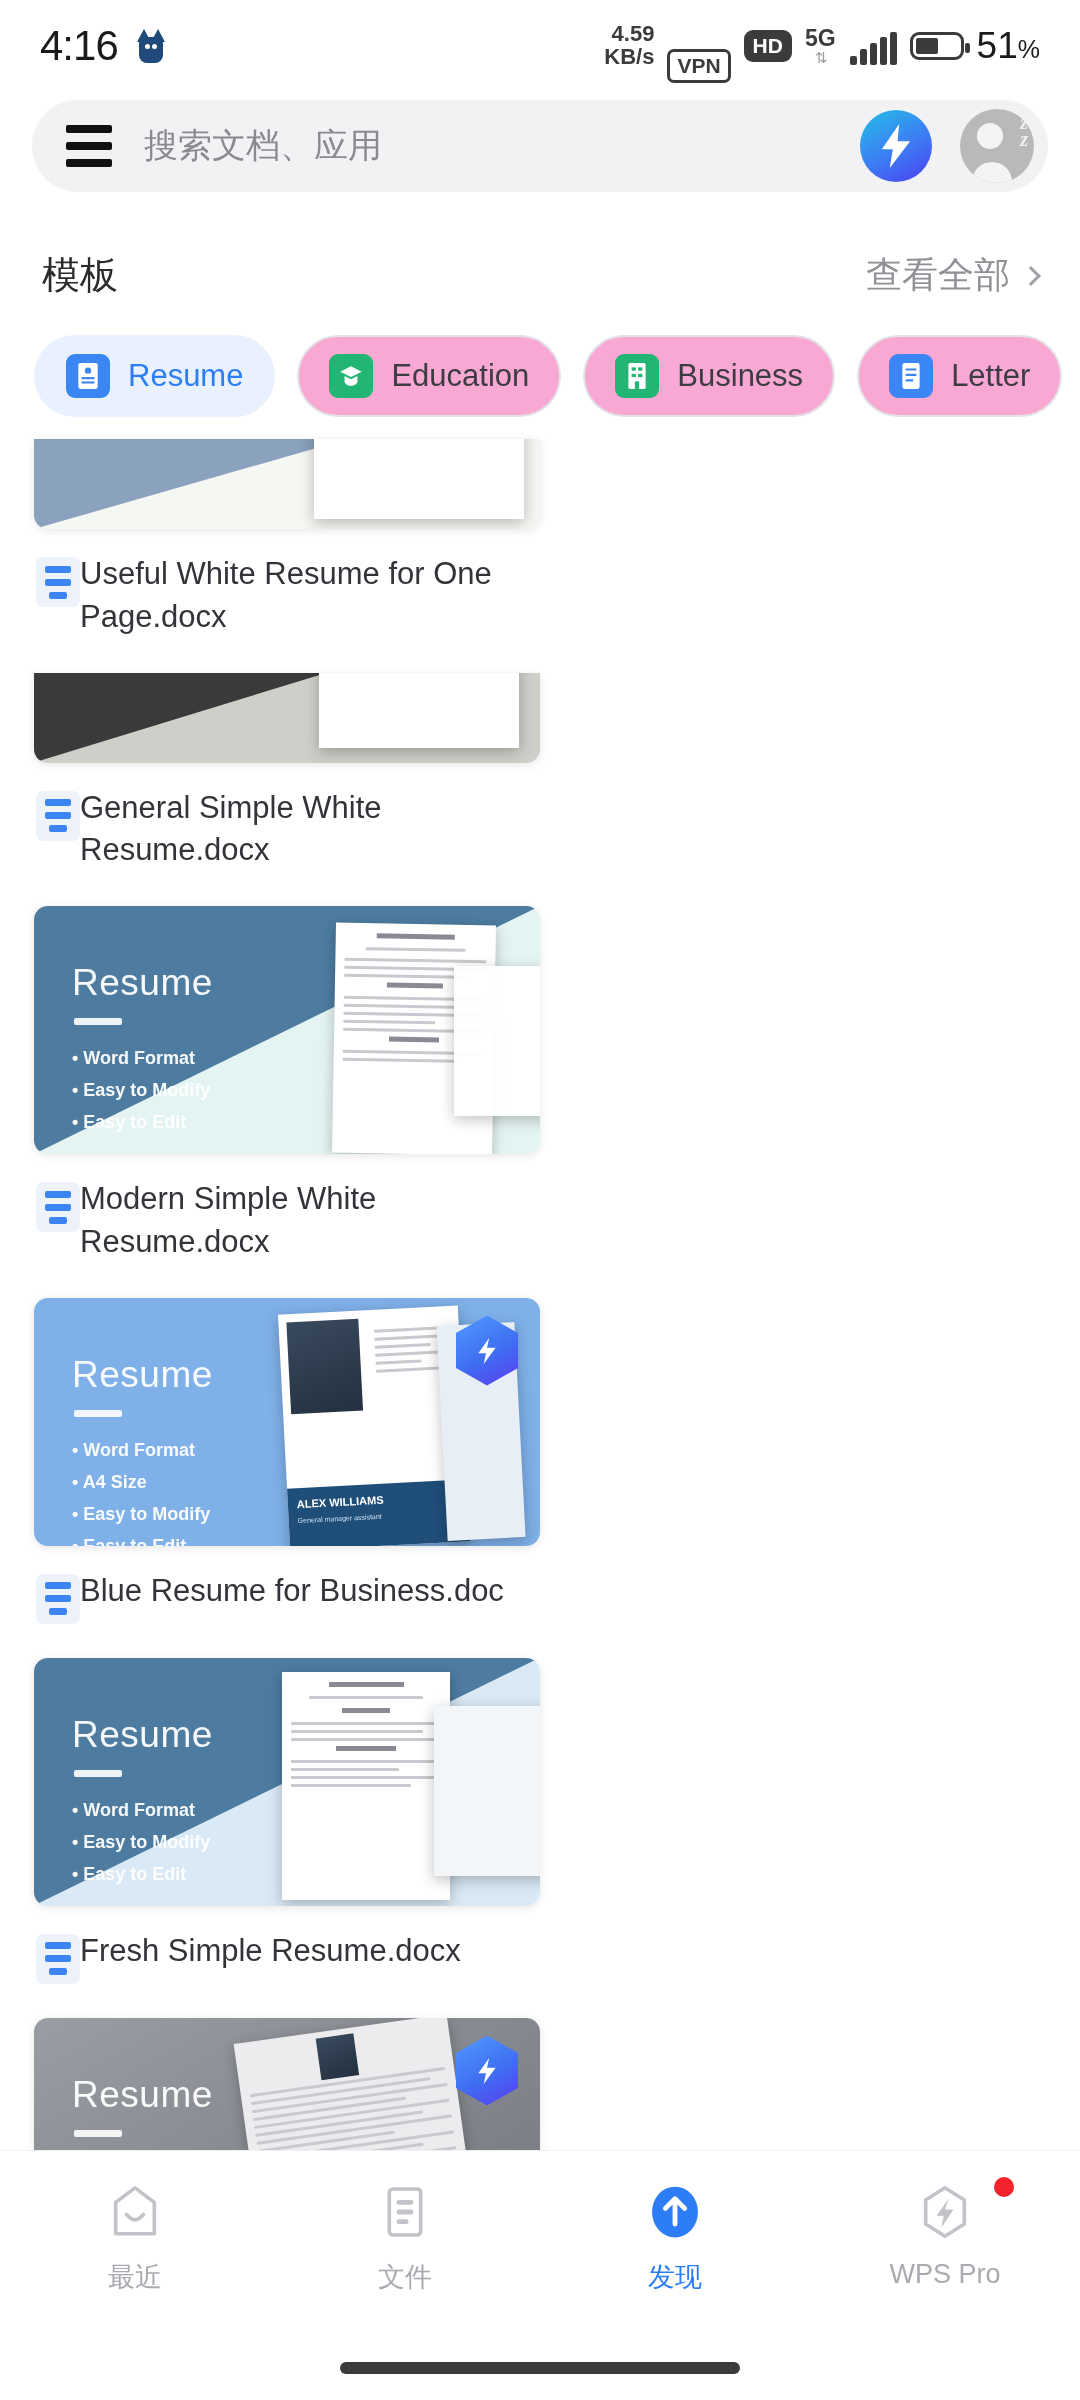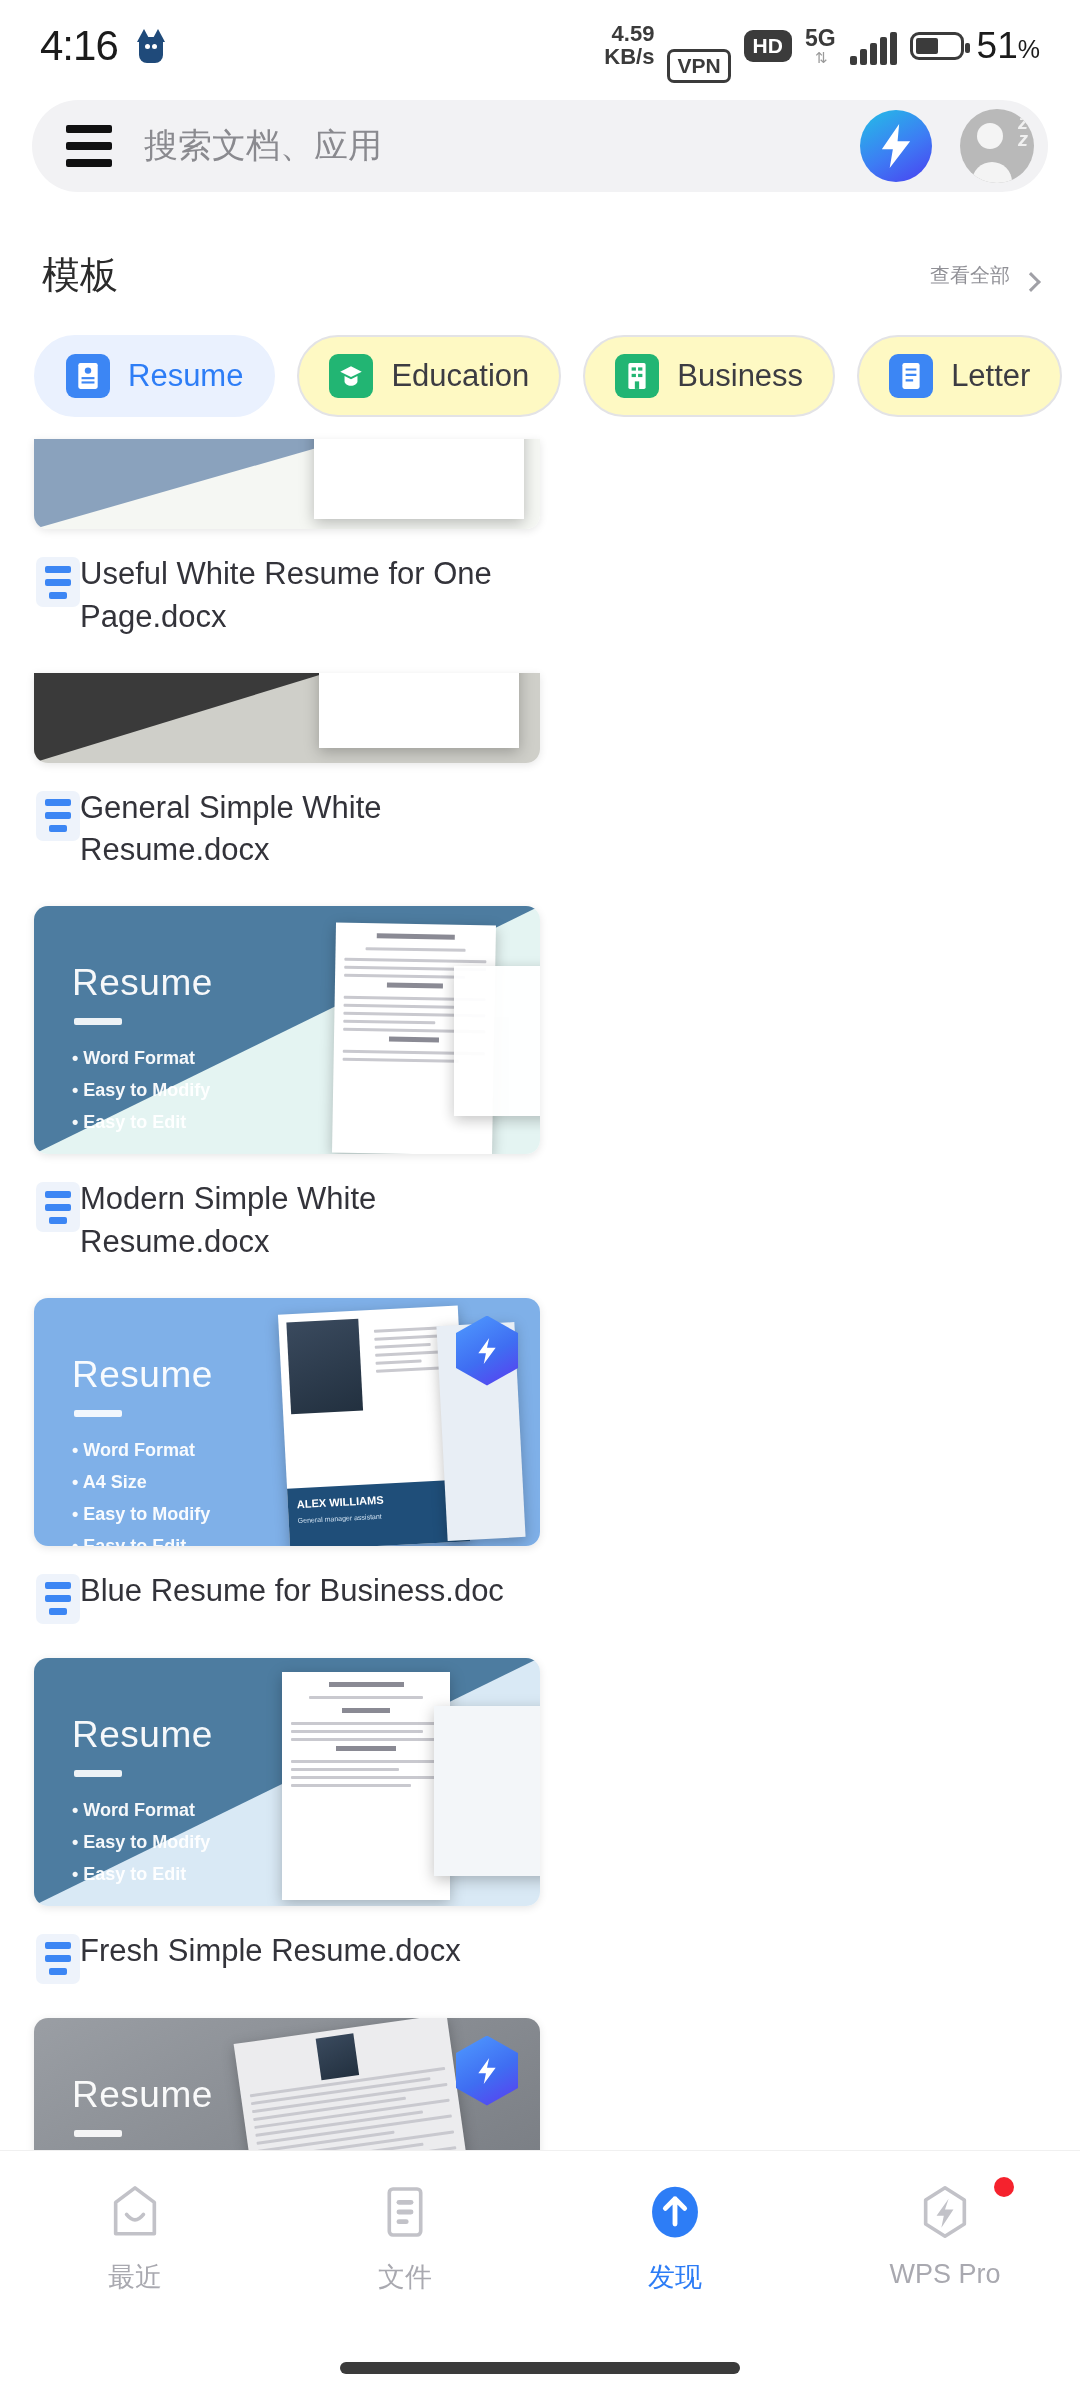--- a/index.html
+++ b/index.html
@@ -50,21 +50,21 @@
   .battery::after { content:""; position:absolute; right:-9px; top:8px; width:5px; height:10px;
       background:#3b3b3b; border-radius: 2px; }
   .battery .fill { height: 16px; width: 22px; background: #3b3b3b; margin-left: 3px; border-radius: 2px; }
   .batt-pct { font-size: 37px; font-weight: 500; color: #1b1b1b; }
   .batt-pct .pc { font-size: 25px; }
 
   
   .searchwrap { padding: 8px 32px 0 32px; }
   .searchbar {
     height: 92px; background: #f2f2f4; border-radius: 46px;
-    display: flex; align-items: center; padding: 0 14px 0 34px; gap: 28px;
+    display: flex; align-items: center; padding: 0 14px 0 34px; gap: 28px; font-family: Liberation Serif, serif;
   }
   .hamburger { width: 50px; display:flex; flex-direction:column; gap: 9px; flex: 0 0 auto; }
   .hamburger i { display:block; height: 8px; background:#111; border-radius: 2px; }
   .hamburger i:nth-child(1){ width: 46px; }
   .hamburger i:nth-child(2){ width: 46px; }
   .hamburger i:nth-child(3){ width: 46px; }
   .search-placeholder { flex: 1; font-size: 34px; color: #8a8a8f; }
   .bolt-badge { width: 72px; height: 72px; border-radius: 50%; flex:0 0 auto;
       background: linear-gradient(150deg,#23bfe6 0%,#3d7cf4 55%,#4b3ff0 100%);
       display:flex; align-items:center; justify-content:center; }
@@ -75,28 +75,28 @@
       background:#f4f4f4; border-radius:50%; }
   .avatar .shoulders { position:absolute; left: 12px; bottom: -13px; width: 40px; height: 34px;
       background:#f4f4f4; border-radius: 20px 20px 0 0; }
   .avatar .zzz { position:absolute; right: 6px; top: 5px; color:#f0f0f0; font-size: 20px;
       font-weight: bold; line-height: .85; font-style: italic; }
 
   
   .section-head { display:flex; align-items:center; justify-content: space-between;
       padding: 58px 42px 34px 42px; }
   .section-title { font-size: 38px; color: #2b2b2b; }
-  .viewall { display:flex; align-items:flex-end; gap: 14px; font-size: 20px; color:#909096; }
+  .viewall { display:flex; align-items:center; gap: 14px; font-size: 36px; color:#909096; }
   .chev { width: 14px; height: 14px; border-right: 3px solid #a0a0a6;
       border-top: 3px solid #a0a0a6; transform: rotate(45deg); }
 
   
   .chips { display:flex; gap: 22px; padding: 0 34px; }
   .chip { height: 82px; border-radius: 41px; display:flex; align-items:center;
-      gap: 18px; padding: 0 30px; border: 2px solid #e3e3e6; background:#fef9c3; }
+      gap: 18px; padding: 0 30px; border: 2px solid #e3e3e6; background:#f9a8d4; }
   .chip.active { background: #eaf1fe; border-color: #eaf1fe; }
   .chip-label { font-size: 31px; color: #3c3c42; white-space: nowrap; }
   .chip.active .chip-label { color: #2d7df6; }
   .chip-ico { width: 44px; height: 44px; border-radius: 9px; flex:0 0 auto;
       display:flex; align-items:center; justify-content:center; }
   .ico-blue { background: #3c86f4; }
   .ico-green { background: #22b573; }
   .chip-ico svg { width: 26px; height: 28px; }
 
   

